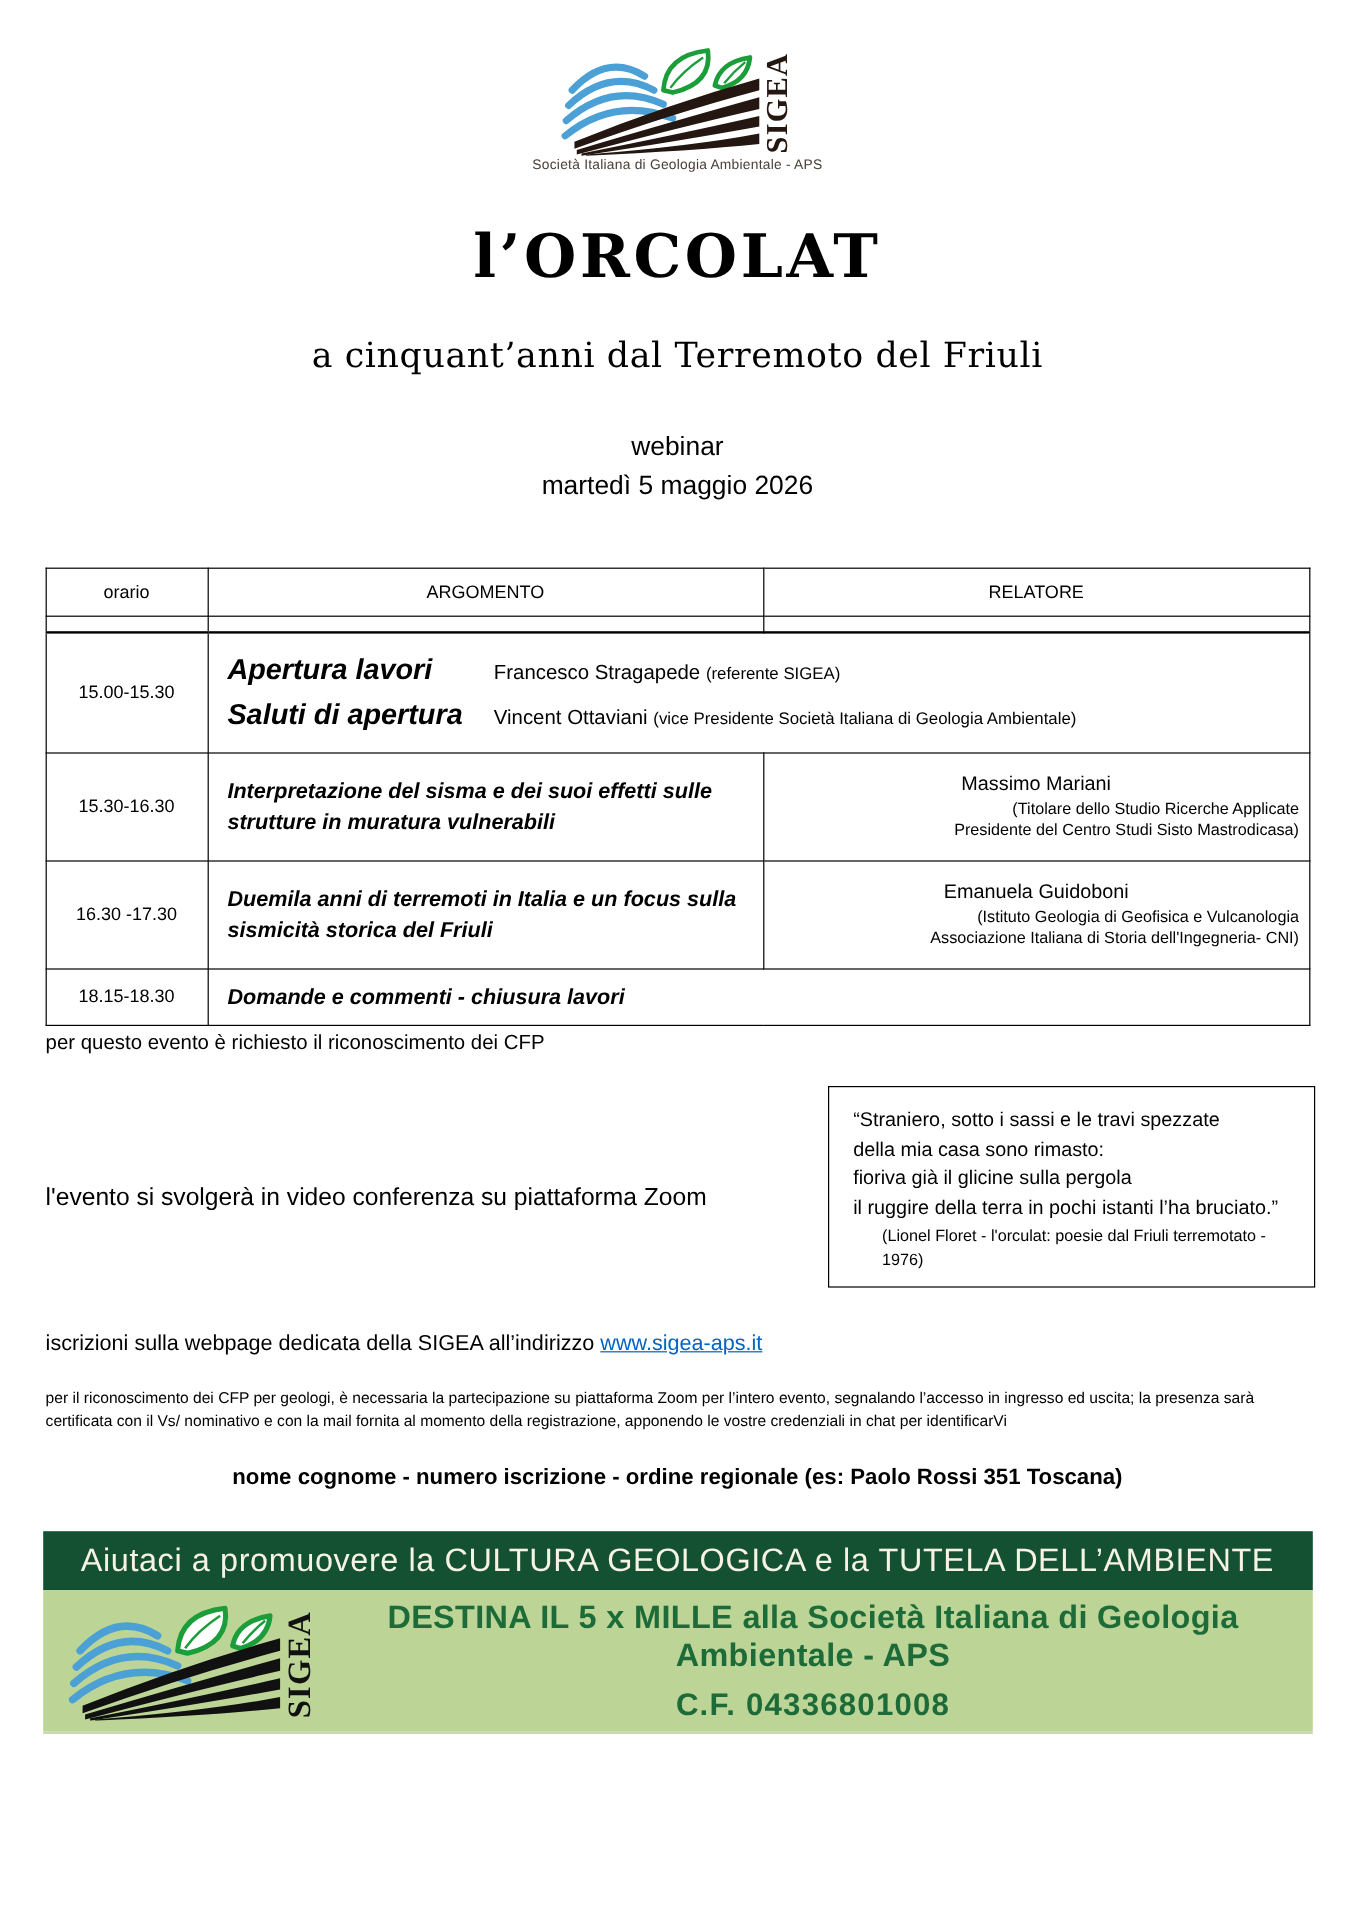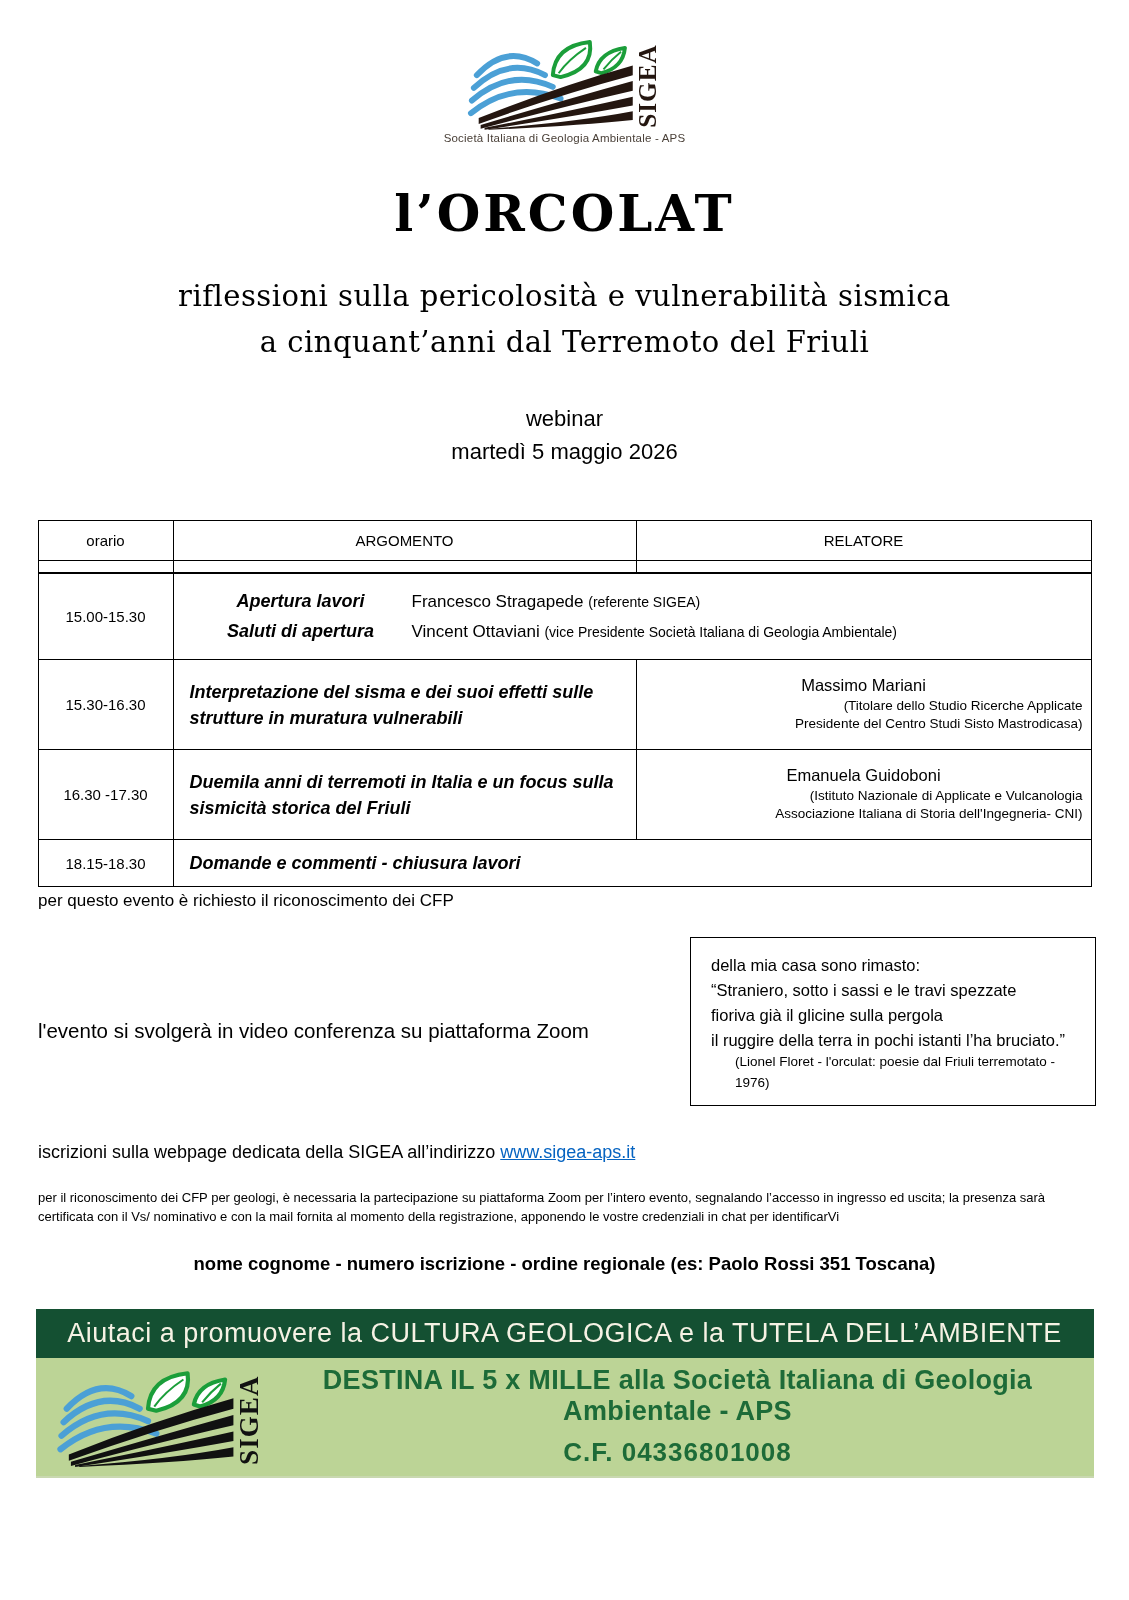--- a/index.html
+++ b/index.html
@@ -50,21 +50,21 @@
   tr.spacer-row td{height:13px;padding:0;}
   tbody tr:first-child td{border-top:2px solid #000;}
   td.time{ text-align:center;font-size:15px;}
   td.topic{font-weight:bold;font-style:italic;font-size:18px;padding:10px 16px;line-height:1.45;}
   td.rel{text-align:center;padding:6px 8px;}
   .rel-name{font-size:16.5px;}
   .rel-aff{font-size:13.5px;line-height:1.35;margin-top:2px;text-align:right;}
   tr.r-open{height:86px;} tr.r2{height:90px;} tr.r3{height:90px;} tr.r4{height:88px;} tr.r-last{height:42px;}
   td.open-cell{padding:8px 16px;}
   .open-line{display:flex;align-items:baseline;margin:9px 0;}
-  .open-label{flex:0 0 222px;font-weight:bold;font-style:italic;font-size:18px;text-align:center;}
+  .open-label{flex:0 0 222px;font-weight:bold;font-style:italic;font-size:24px;}
   .open-speaker{font-size:17px;}
   .open-note{font-size:14px;}
 
   
   .cfp-note{margin:4px 38px 0;font-size:17px;}
   .mid-row{display:flex;margin:26px 33px 0 38px;align-items:stretch;}
   .zoom-note{flex:1;align-self:center;font-size:20.5px;padding-right:26px;padding-top:18px;}
   .quote-box{
     width:406px;border:1.5px solid #000;padding:15px 18px 12px 20px;
     font-size:16.5px;line-height:1.5;
@@ -117,21 +117,20 @@
         <path d="M170 62 L170 71 Q104 83 18 96 L18 94 Q104 77 170 62 Z"></path>
         <path d="M170 77 L170 86 Q112 92 22 96 L22 95 Q112 88 170 77 Z"></path>
       </g>
       <text transform="translate(194 94) rotate(-90)" font-family="Liberation Serif, serif" font-weight="bold" font-size="26" fill="#241610" letter-spacing="1">SIGEA</text>
     </svg>
     <div class="logo-caption">Società Italiana di Geologia Ambientale - APS</div>
   </div>
 
   <div class="title script">l’ORCOLAT</div>
   <div class="subtitle script">
-    <div>riflessioni sulla pericolosità e vulnerabilità sismica</div>
     <div>a cinquant’anni dal Terremoto del Friuli</div>
   </div>
 
   <div class="webinar-block">
     <div>webinar</div>
     <div>martedì 5 maggio 2026</div>
   </div>
 
   <table class="schedule">
     <colgroup>
@@ -181,39 +180,39 @@
             <div>Presidente del Centro Studi Sisto Mastrodicasa)</div>
           </div>
         </td>
       </tr>
       <tr class="r3">
         <td class="time">16.30 -17.30</td>
         <td class="topic">Duemila anni di terremoti in Italia e un focus sulla sismicità storica del Friuli</td>
         <td class="rel">
           <div class="rel-name">Emanuela Guidoboni</div>
           <div class="rel-aff">
-            <div>(Istituto Nazionale di Applicate e Vulcanologia</div>
+            <div>(Istituto Geologia di Geofisica e Vulcanologia</div>
             <div>Associazione Italiana di Storia dell'Ingegneria- CNI)</div>
           </div>
         </td>
       </tr>
       <tr class="r-last">
         <td class="time">18.15-18.30</td>
         <td class="topic" colspan="2">Domande e commenti - chiusura lavori</td>
       </tr>
     </tbody>
   </table>
 
   <div class="cfp-note">per questo evento è richiesto il riconoscimento dei CFP</div>
 
   <div class="mid-row">
     <div class="zoom-note">l'evento si svolgerà in video conferenza su piattaforma Zoom</div>
     <div class="quote-box">
+      <div>“Straniero, sotto i sassi e le travi spezzate</div>
       <div>della mia casa sono rimasto:</div>
-      <div>“Straniero, sotto i sassi e le travi spezzate</div>
       <div>fioriva già il glicine sulla pergola</div>
       <div>il ruggire della terra in pochi istanti l’ha bruciato.”</div>
       <div class="quote-cite">(Lionel Floret - l'orculat: poesie dal Friuli terremotato - 1976)</div>
     </div>
   </div>
 
   <div class="registration">
     <span>iscrizioni sulla webpage dedicata della SIGEA all’indirizzo </span><a class="reg-link" href="#">www.sigea-aps.it</a>
   </div>
 

